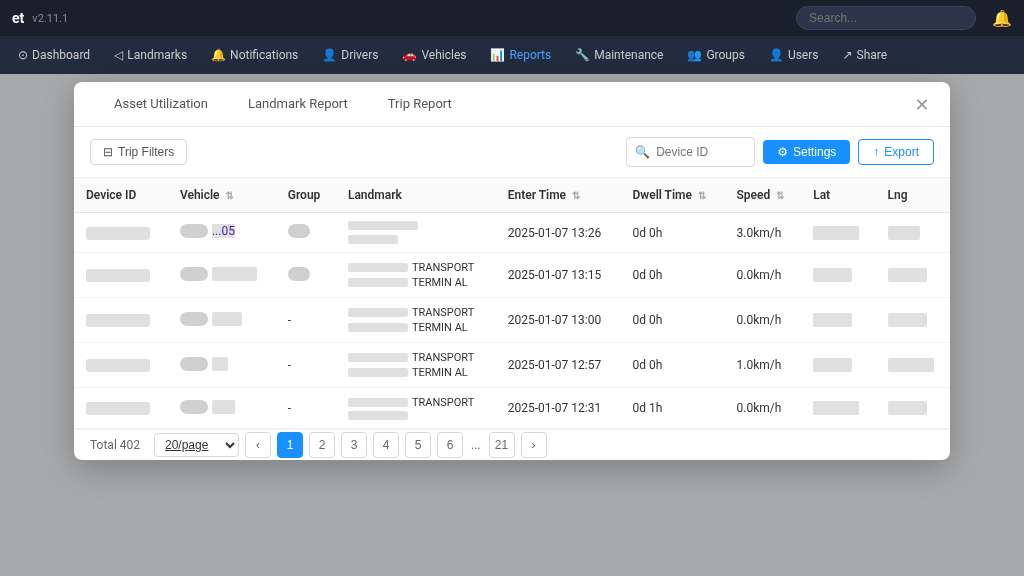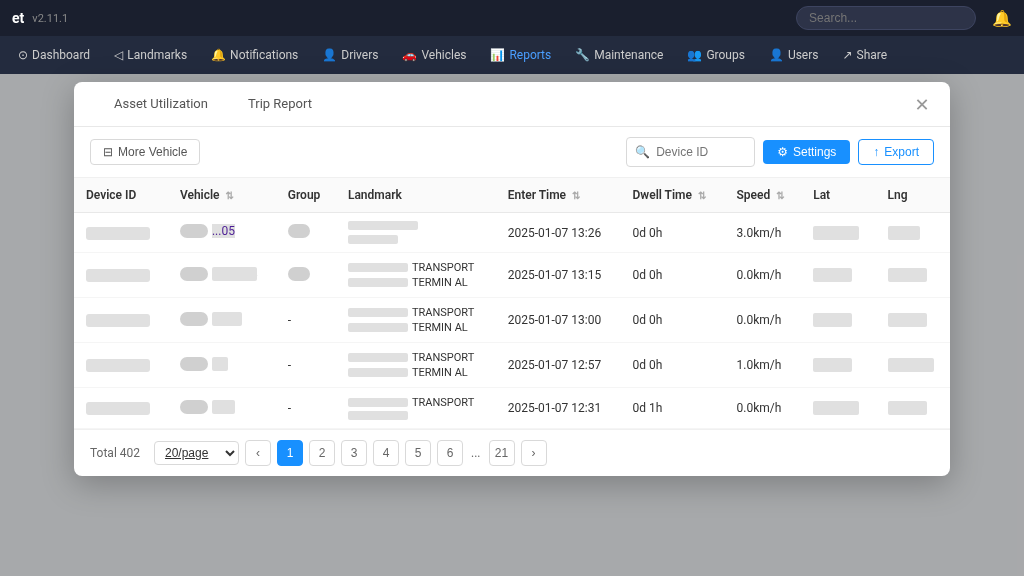--- a/index.html
+++ b/index.html
@@ -242,21 +242,21 @@
       font-size: 12px;
       color: #333;
       border-bottom: 1px solid #f5f5f5;
       vertical-align: middle;
     }
 
     
     .modal-pagination {
       display: flex;
       align-items: center;
-      padding: 10px 16px;
+      padding: 2px 16px;
       border-top: 1px solid #f0f0f0;
       gap: 6px;
       flex-shrink: 0;
     }
     .pagination-total { color: #666; font-size: 12px; margin-right: 8px; }
     .pagination-perpage {
       border: 1px solid #d9d9d9;
       border-radius: 4px;
       padding: 3px 6px;
       font-size: 12px;
@@ -342,30 +342,33 @@
 
 <div class="overlay">
   <div class="modal">
 
     <div class="modal-header">
       <div class="modal-tabs">
         <div class="modal-tab">
           <span>Asset Utilization</span>
         </div>
         <div class="modal-tab">
+          <span>Landmark Report</span>
+        </div>
+        <div class="modal-tab">
           <span>Trip Report</span>
         </div>
       </div>
       <div class="modal-close">✕</div>
     </div>
 
     <div class="modal-toolbar">
       <button class="btn-filter">
         <span>⊟</span>
-        <span>More Vehicle</span>
+        <span>Trip Filters</span>
       </button>
       <div class="spacer"></div>
       <div class="search-box">
         <span class="search-icon">🔍</span>
         <input type="text" placeholder="Device ID" style="outline: none; border: none; font-size: 12px; color: rgb(170, 170, 170); width: 90px;">
       </div>
       <button class="btn-settings">
         <span>⚙</span>
         <span>Settings</span>
       </button>

